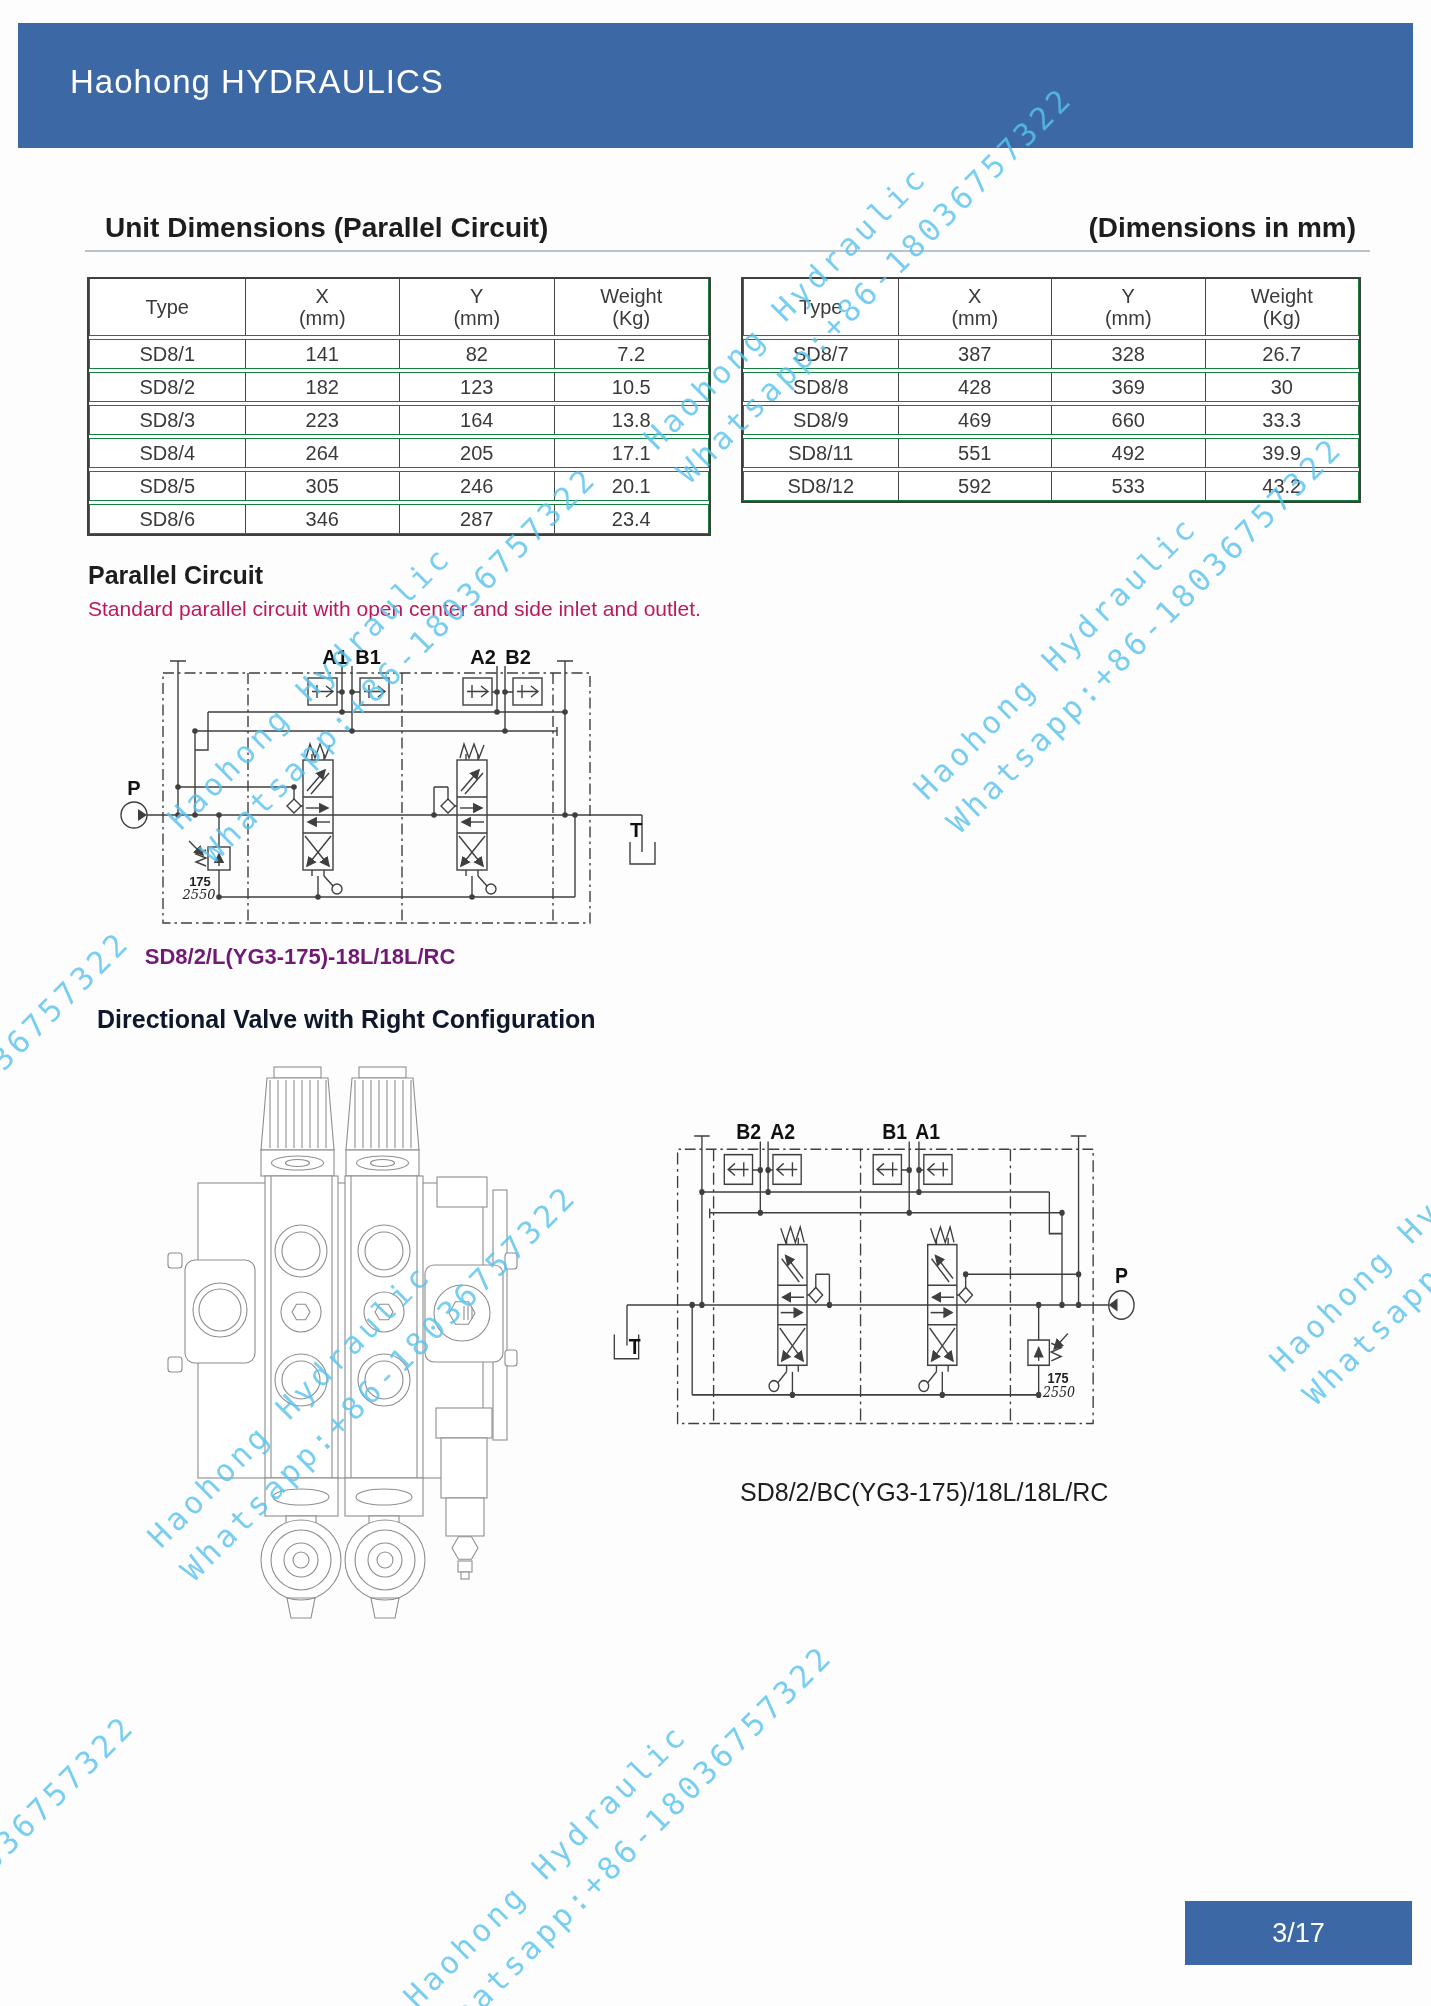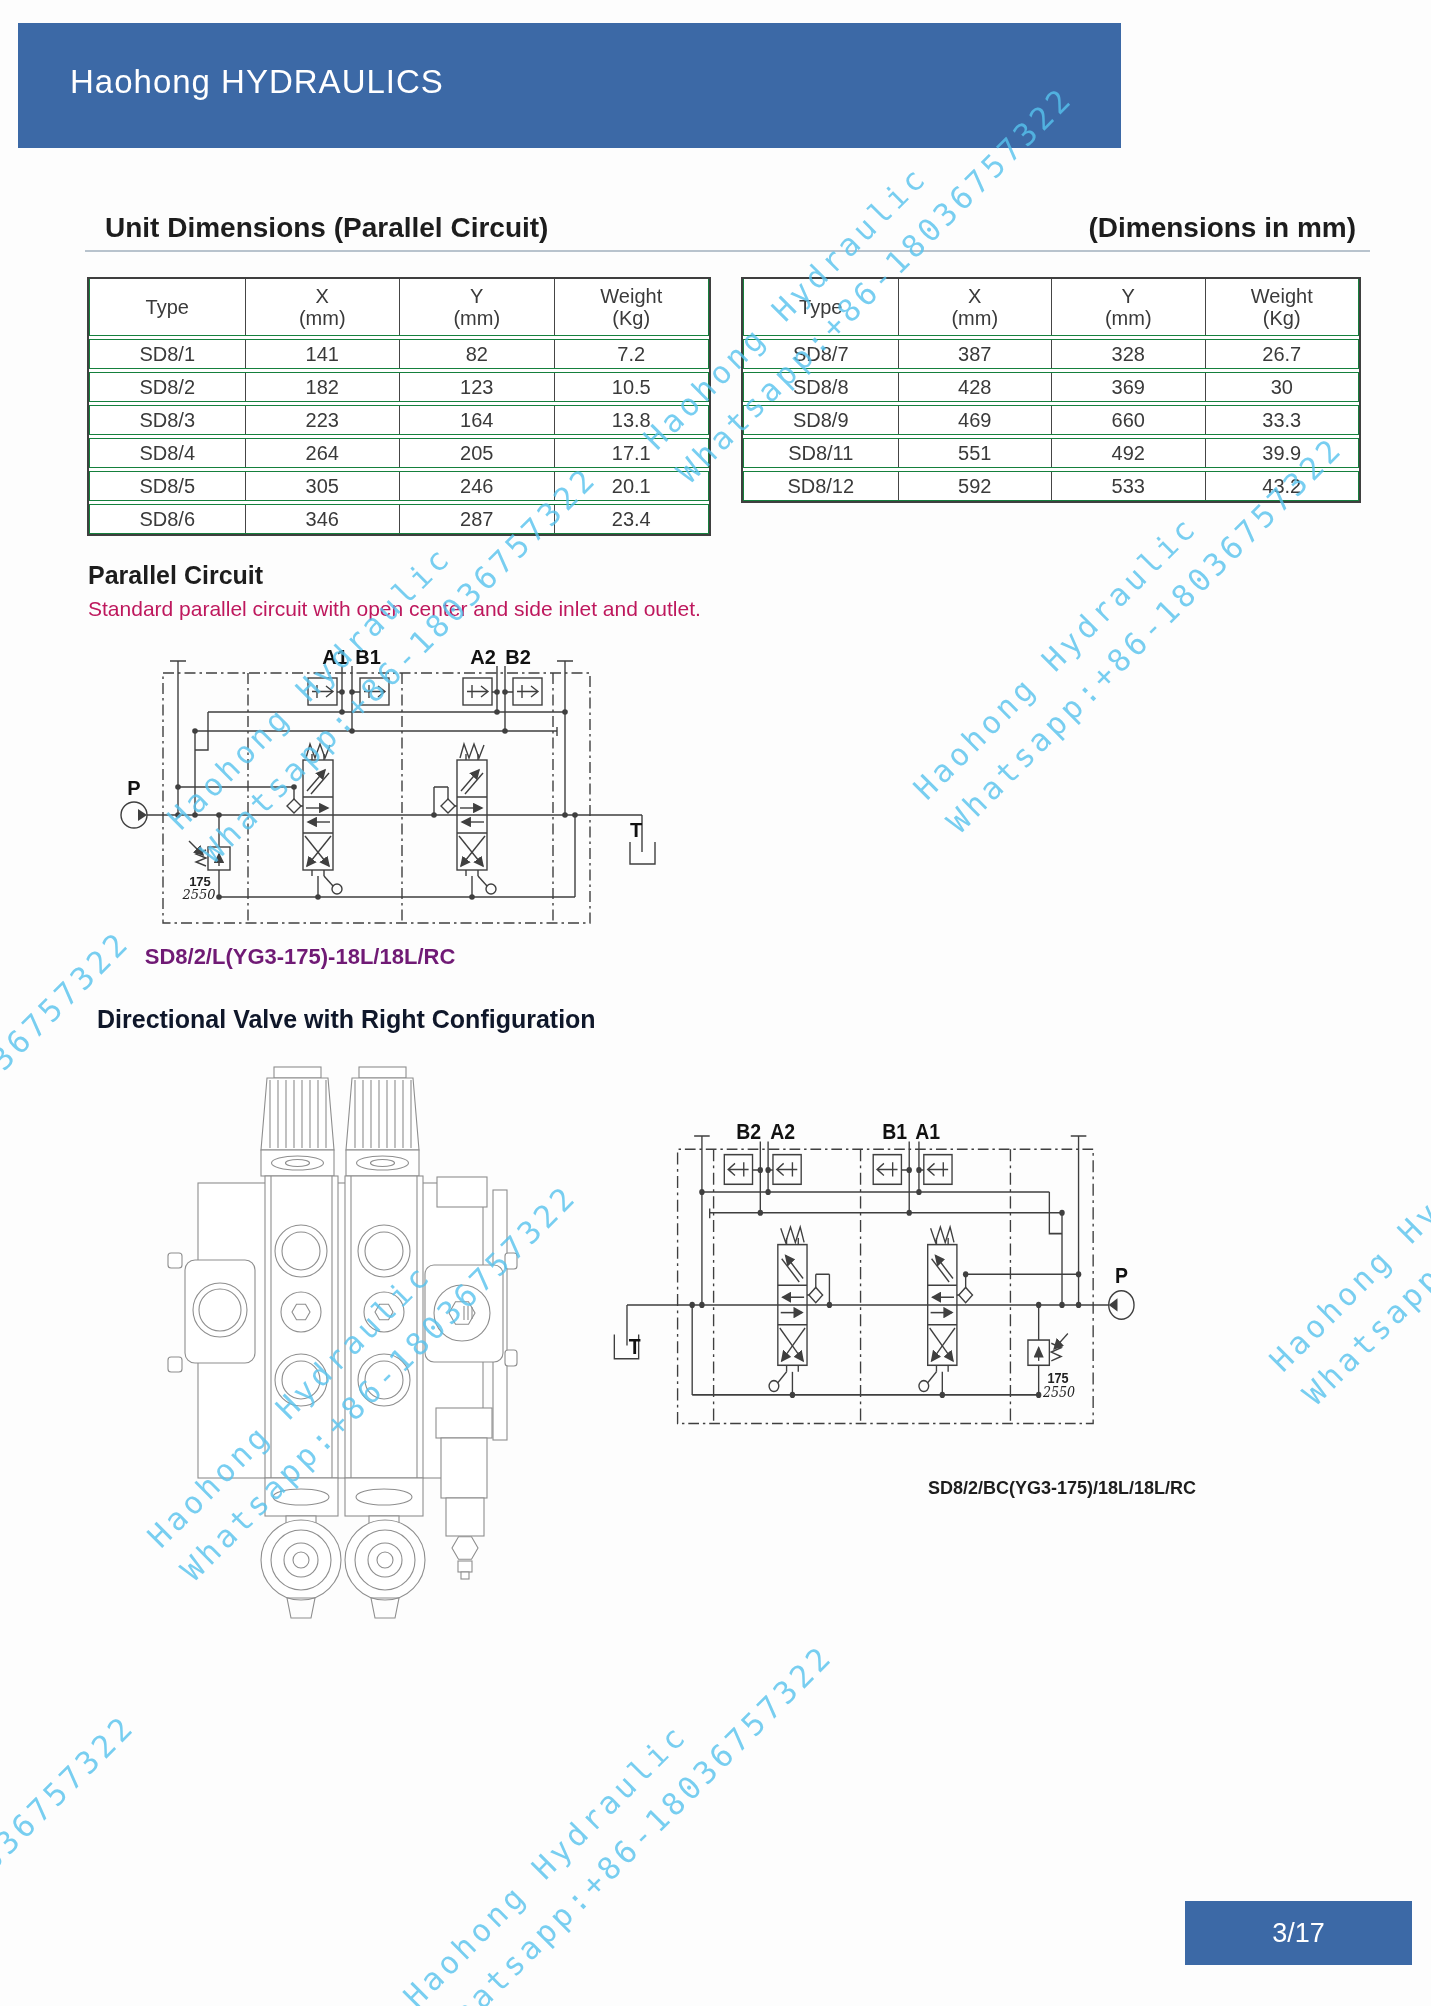--- a/index.html
+++ b/index.html
@@ -1,20 +1,20 @@
 <!DOCTYPE html>
 <html><head>
 <meta charset="utf-8">
 <style>
   html,body{margin:0;padding:0;}
   body{width:1431px;height:2006px;background:#fdfdfd;font-family:"Liberation Sans",sans-serif;}
   .page{position:relative;width:1431px;height:2006px;overflow:hidden;background:#fdfdfd;}
 
   
-  .topbar{position:absolute;left:18px;top:23px;width:1103px;height:125px;}
+  .topbar{position:absolute;left:18px;top:23px;width:1395px;height:125px;}
   .brand{position:absolute;left:52px;top:40px;color:#ffffff;font-size:33px;font-weight:400;letter-spacing:1px;}
 
   
   .title-l{position:absolute;left:105px;top:212px;font-size:28px;font-weight:bold;color:#1d1d1d;}
   .title-r{position:absolute;right:75px;top:212px;font-size:28px;font-weight:bold;color:#1d1d1d;}
   .rule{position:absolute;left:85px;top:250px;width:1285px;height:2px;background:#b8c3cd;}
 
   
   .dimtable{position:absolute;top:277px;width:620px;border:2px solid #3f3f3f;background:#fff;}
   .dimtable.right{width:616px;}
@@ -22,21 +22,21 @@
   .t-row:first-child{margin-top:0;border-top:none;height:56px;}
   .t-head{height:56px;}
   .t-cell{display:flex;flex-direction:column;align-items:center;justify-content:center;font-size:20px;color:#3a3a3a;border-left:1px solid #454545;line-height:1.12;}
   .t-cell:first-child{border-left:none;}
 
   
   .pc-head{position:absolute;left:88px;top:561px;font-size:25px;font-weight:bold;color:#1d1d1d;}
   .pc-desc{position:absolute;left:88px;top:597px;font-size:21px;color:#be185d;}
   .caption1{position:absolute;left:90px;top:944px;width:420px;text-align:center;font-size:22px;font-weight:bold;color:#701a75;}
   .dv-head{position:absolute;left:97px;top:1005px;font-size:25px;font-weight:bold;color:#0f172a;}
-  .caption2{position:absolute;left:740px;top:1478px;width:456px;text-align:right;font-size:18px;font-weight:bold;color:#1d1d1d;}
+  .caption2{position:absolute;left:740px;top:1478px;width:456px;text-align:left;font-size:25px;font-weight:normal;color:#1d1d1d;}
 
   
   .sch{stroke:#3f3f3f;fill:none;stroke-width:1.4;}
   .sch .dd{stroke-dasharray:11 4 2.5 4;}
   .sch .dot{fill:#3f3f3f;stroke:none;}
   .sch .fillk{fill:#3f3f3f;stroke:none;}
   .schlabel{font-family:"Liberation Sans",sans-serif;font-weight:bold;font-size:20px;fill:#111;stroke:none;}
   .rlabel{font-family:"Liberation Sans",sans-serif;font-size:13px;fill:#222;stroke:none;font-weight:bold;}
   .rlabel-i{font-family:"DejaVu Serif",serif;font-style:italic;font-size:13px;fill:#222;stroke:none;}
 

